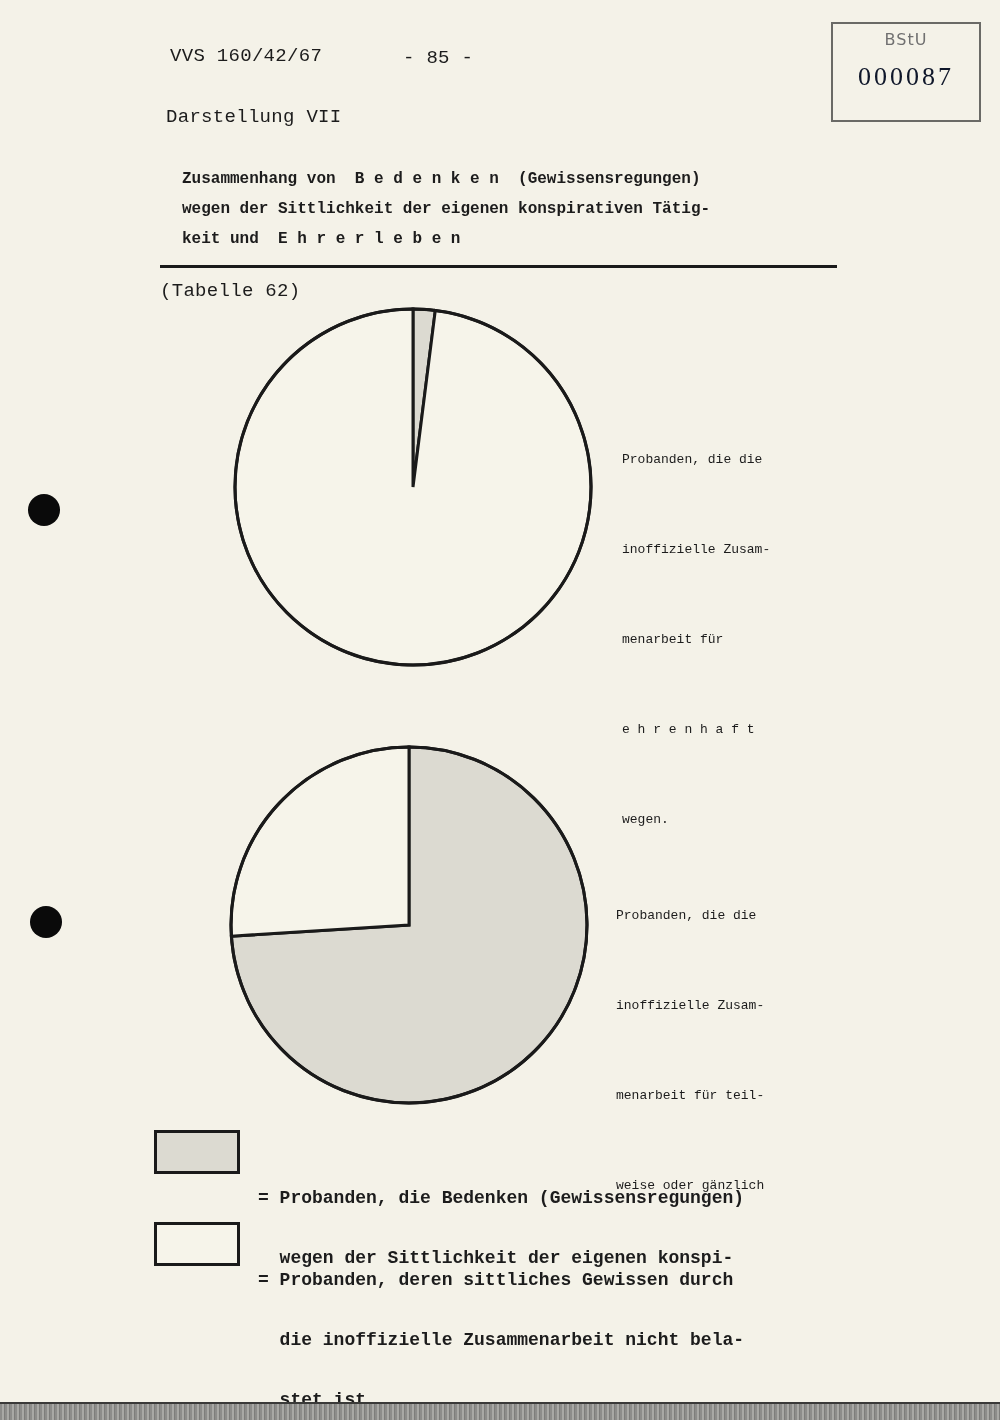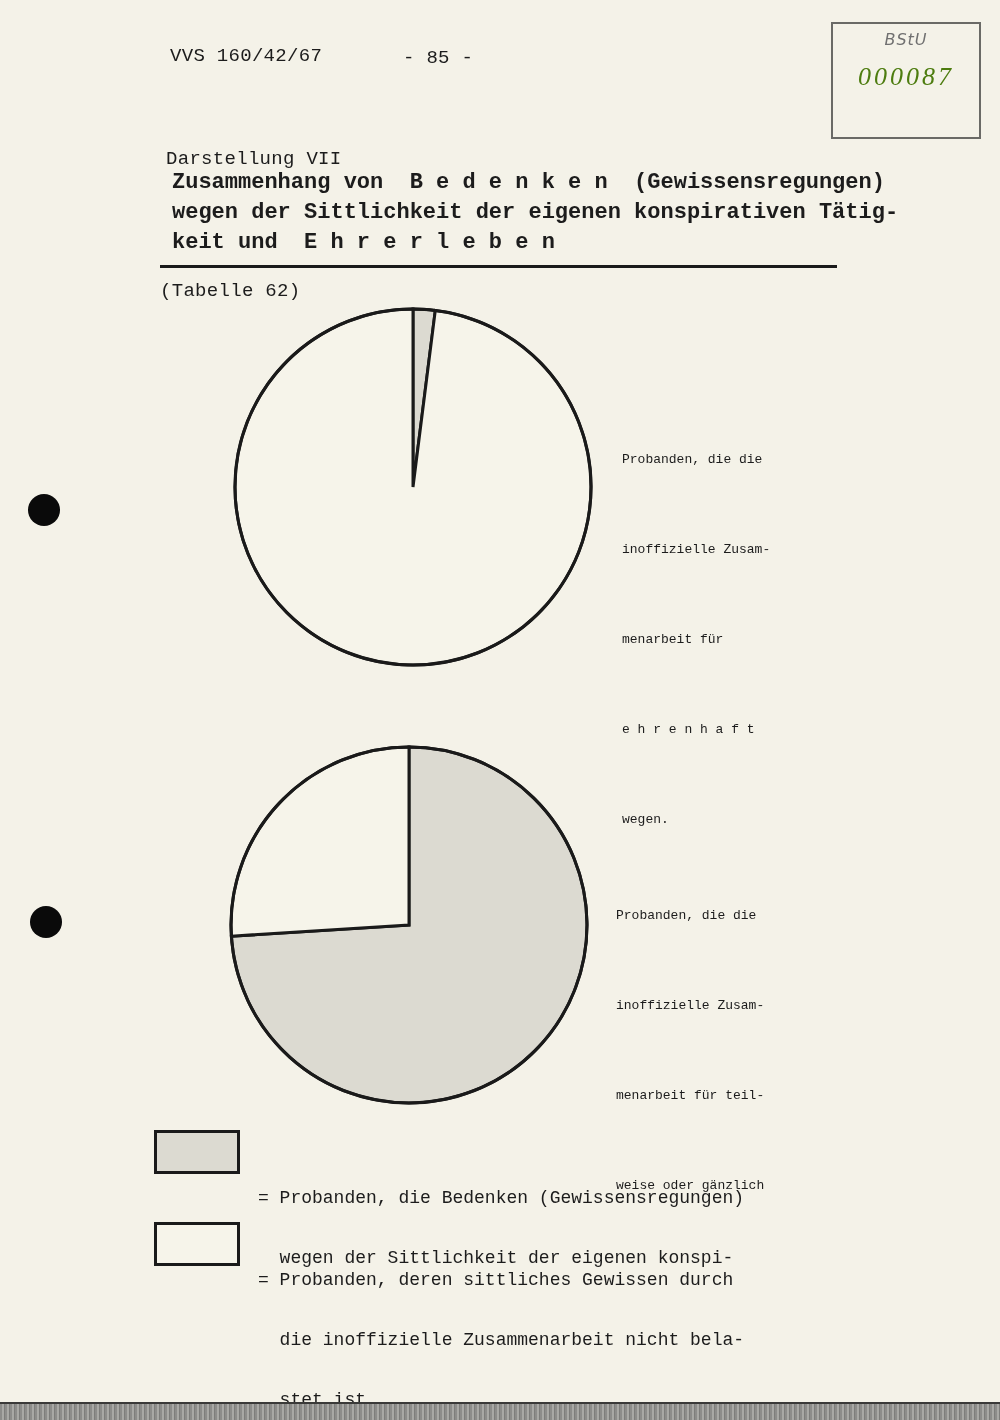--- a/index.html
+++ b/index.html
@@ -17,35 +17,35 @@
   .bottom-edge {
     position: absolute; left: 0; top: 1402px; width: 1000px; height: 18px;
     background: repeating-linear-gradient(90deg, #8d8d8a 0 2px, #a9a9a5 2px 4px, #7e7e7b 4px 5px);
     border-top: 2px solid #3a3a38;
   }
   .abs { position: absolute; white-space: pre; }
   .t { font-size: 19px; font-weight: normal; letter-spacing: 0.3px; }
   .hdr-ref { left: 170px; top: 45px; font-size: 19px; }
   .hdr-page { left: 403px; top: 47px; font-size: 19px; }
   .stamp {
-    position: absolute; left: 831px; top: 22px; width: 150px; height: 117px;
-    border: 2px solid #6a6a66; box-sizing: border-box; font-style: italic;
+    position: absolute; left: 831px; top: 22px; width: 150px; height: 100px;
+    border: 2px solid #6a6a66; box-sizing: border-box;
   }
   .stamp-org { position: absolute; left: 0; width: 100%; top: 6px; text-align: center;
     font-family: "DejaVu Sans", sans-serif; font-size: 16px; color: #707070; letter-spacing: 1px; }
   .stamp-num { position: absolute; left: 0; width: 100%; top: 38px; text-align: center;
-    font-family: "Liberation Serif", serif; font-size: 26px; color: #4d7c0f; letter-spacing: 3px; }
-  .fig-label { left: 166px; top: 106px; margin-top: 42px; }
-  .title-line { left: 172px; font-size: 22px; font-weight: bold; }
+    font-family: "Liberation Serif", serif; font-size: 26px; color: #0f172a; letter-spacing: 3px; }
+  .fig-label { left: 166px; top: 106px; }
+  .title-line { left: 182px; font-size: 16px; font-weight: bold; }
   .rule { position: absolute; left: 160px; top: 265px; width: 677px; height: 3px; background: #1a1a1a; }
   .table-ref { left: 160px; top: 280px; }
   .desc { font-size: 13px; font-weight: normal; line-height: 30px; }
   .hole { position: absolute; width: 32px; height: 32px; border-radius: 50%; background: #0a0a0a; }
   .legend-box { position: absolute; width: 86px; height: 44px; border: 3px solid #1a1a1a; box-sizing: border-box; }
-  .legend-text { font-size: 18px; font-weight: normal; line-height: 20px; }
+  .legend-text { font-size: 18px; font-weight: bold; line-height: 20px; }
   svg.pie { position: absolute; overflow: visible; }
 </style>
 </head>
 <body>
 
 <div class="page">
 
   <div class="abs t hdr-ref">VVS 160/42/67</div>
   <div class="abs t hdr-page">- 85 -</div>
 

